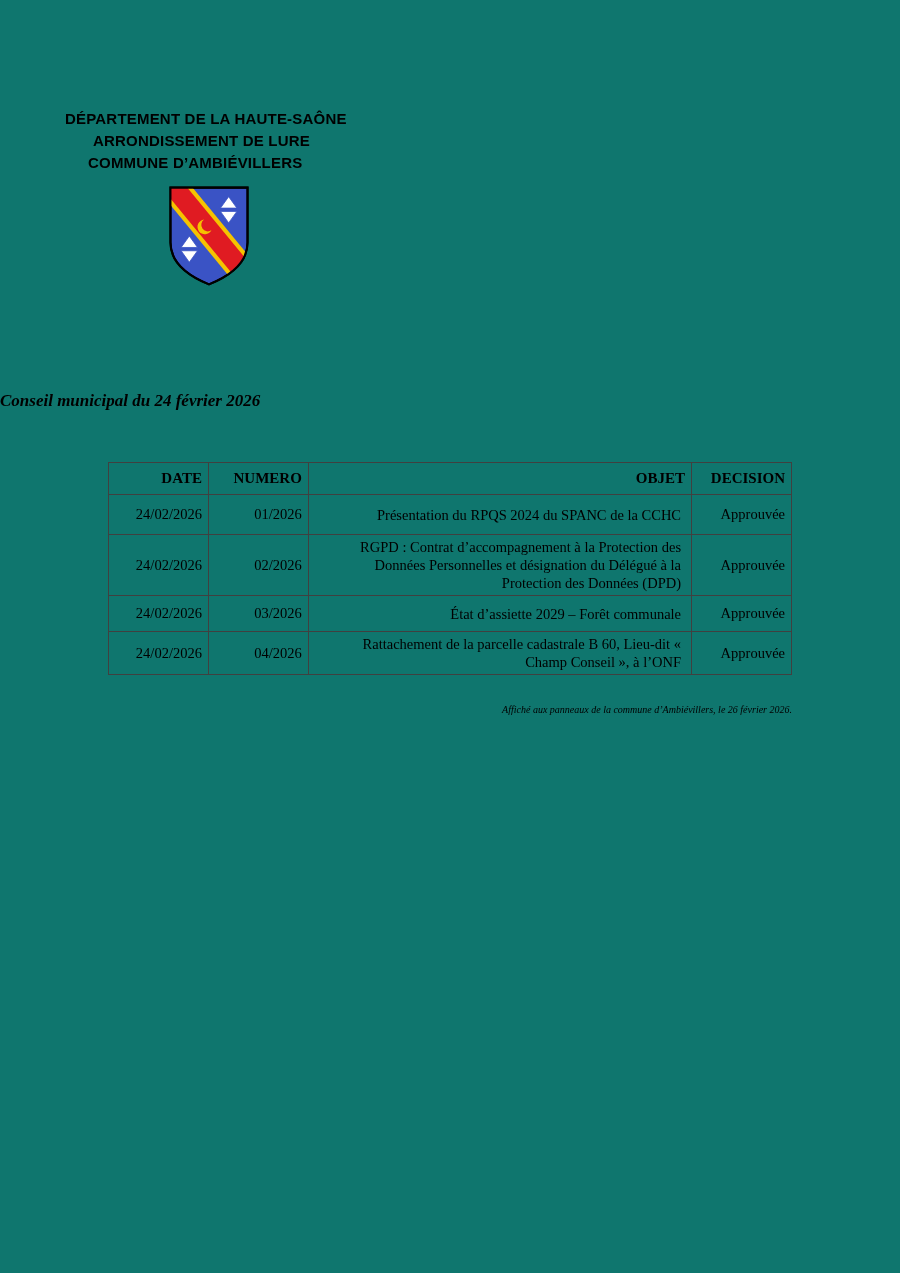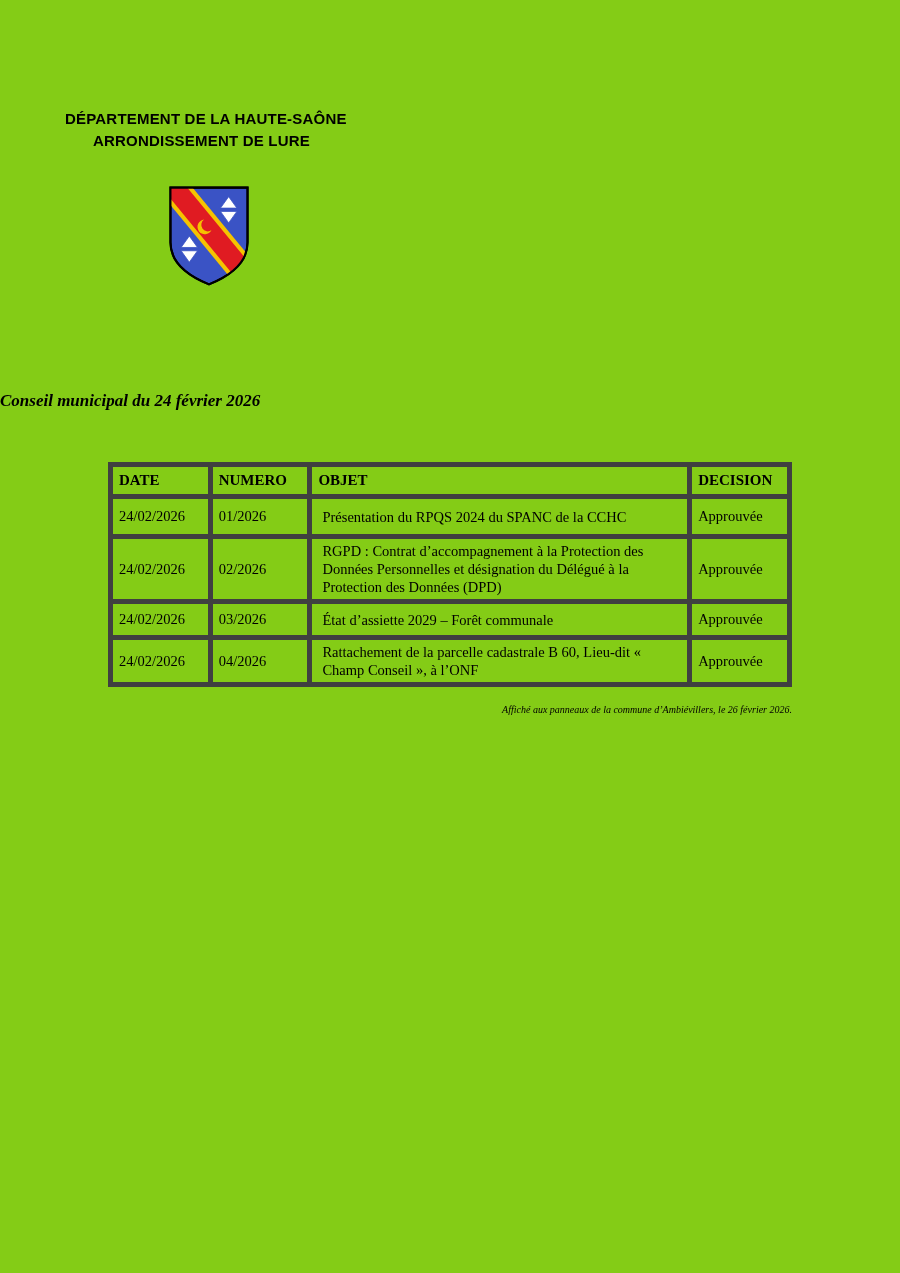--- a/index.html
+++ b/index.html
@@ -7,21 +7,21 @@
   body {
     width: 900px;
     height: 1273px;
     position: relative;
     font-family: "Liberation Serif", serif;
     color: #000000;
   }
   .page {
     position: absolute;
     inset: 0;
-    background: #84cc16;
+    background: #0f766e;
     overflow: hidden;
   }
 
   
   .admin-header {
     position: absolute;
     top: 108px;
     left: 65px;
     font-family: "Liberation Sans", sans-serif;
     font-weight: bold;
@@ -69,22 +69,22 @@
   .delib-table {
     position: absolute;
     top: 462px;
     left: 108px;
     width: 684px;
     border-collapse: collapse;
     font-family: "Liberation Serif", serif;
     font-size: 14.5px;
   }
   .delib-table th, .delib-table td {
-    border: 5px solid #404040;
-    text-align: left;
+    border: 1px solid #404040;
+    text-align: right;
     vertical-align: middle;
     padding: 4px 6px;
   }
   .delib-table th {
     font-weight: bold;
     font-size: 15px;
     height: 32px;
   }
   .delib-table .col-date { width: 100px; }
   .delib-table .col-numero { width: 100px; }
@@ -109,20 +109,21 @@
   }
 </style>
 </head>
 <body>
 
 <div class="page">
 
   <div class="admin-header">
     <div class="line1">DÉPARTEMENT DE LA HAUTE-SAÔNE</div>
     <div class="line2">ARRONDISSEMENT DE LURE</div>
+    <div class="line3">COMMUNE D’AMBIÉVILLERS</div>
   </div>
 
   <div class="coa-wrap">
     <svg viewBox="0 0 100 124" xmlns="http://www.w3.org/2000/svg">
       <defs>
         <clipPath id="shieldClip">
           <path d="M3 3 H97 V70 Q97 102 50 121 Q3 102 3 70 Z"></path>
         </clipPath>
       </defs>
 

